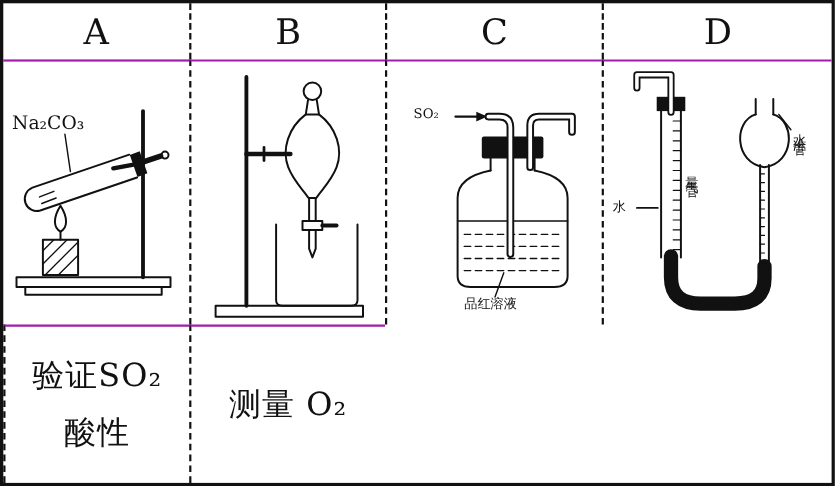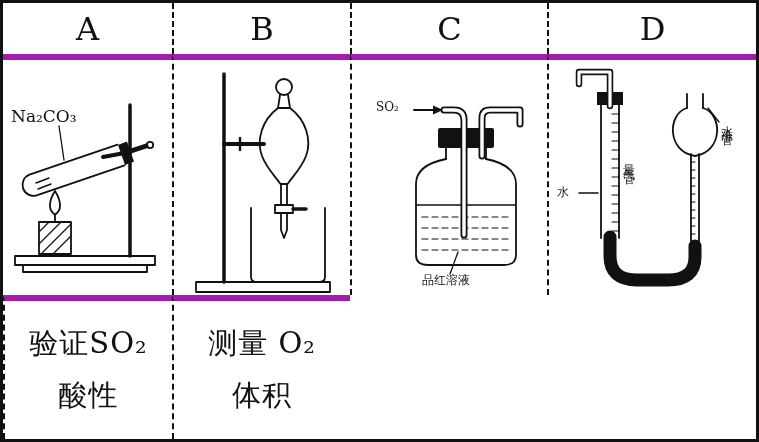--- a/index.html
+++ b/index.html
@@ -10,21 +10,21 @@
     position:relative;
     width:759px; height:442px;
     background:#fff;
     border:3px solid #111;
     display:grid;
     grid-template-columns:169px 178px 197px 1fr;
     grid-template-rows:51px 241px 1fr;
   }
   .cell { position:relative; overflow:hidden; }
   .v { border-left:2px dashed #111; }
-  .h { border-top:6px solid #a21caf; }
+  .h { border-top:2px solid #a21caf; }
 
   .hdr {
     display:flex; align-items:center; justify-content:center;
     height:100%; font-size:32px;
   }
   .cap {
     display:flex; flex-direction:column; align-items:center; justify-content:center;
     height:100%; gap:12px; font-size:29px; letter-spacing:1px;
   }
   .diag svg { position:absolute; left:0; top:0; }
@@ -164,16 +164,15 @@
     <span class="dlabel vert" style="left:74px;top:95px;">量气管</span>
     <span class="dlabel vert" style="left:172px;top:56px;">水准管</span>
   </div>
 
   <div class="cell h v cap">
     <div class="cap-line">验证SO₂</div>
     <div class="cap-line">酸性</div>
   </div>
   <div class="cell h v cap">
     <div class="cap-line">测量 O₂</div>
-    <div class="cap-line">体积</div>
   </div>
 
 </div>
 
 </body></html>

